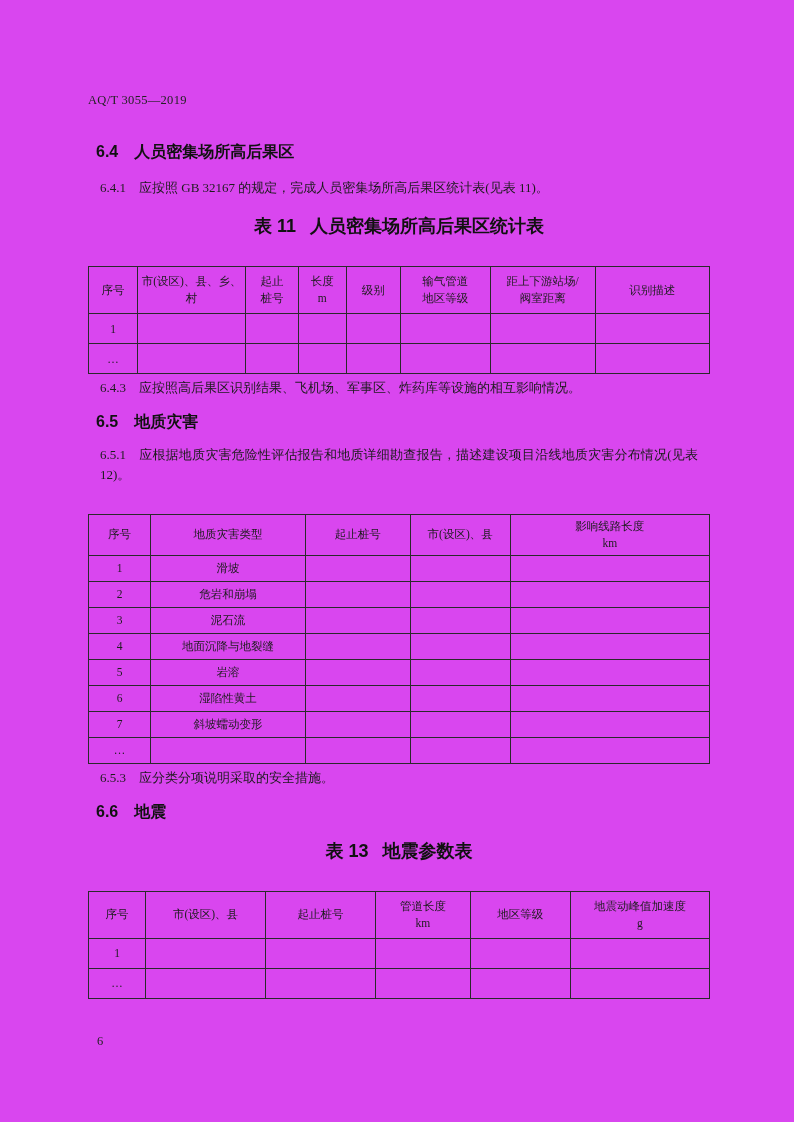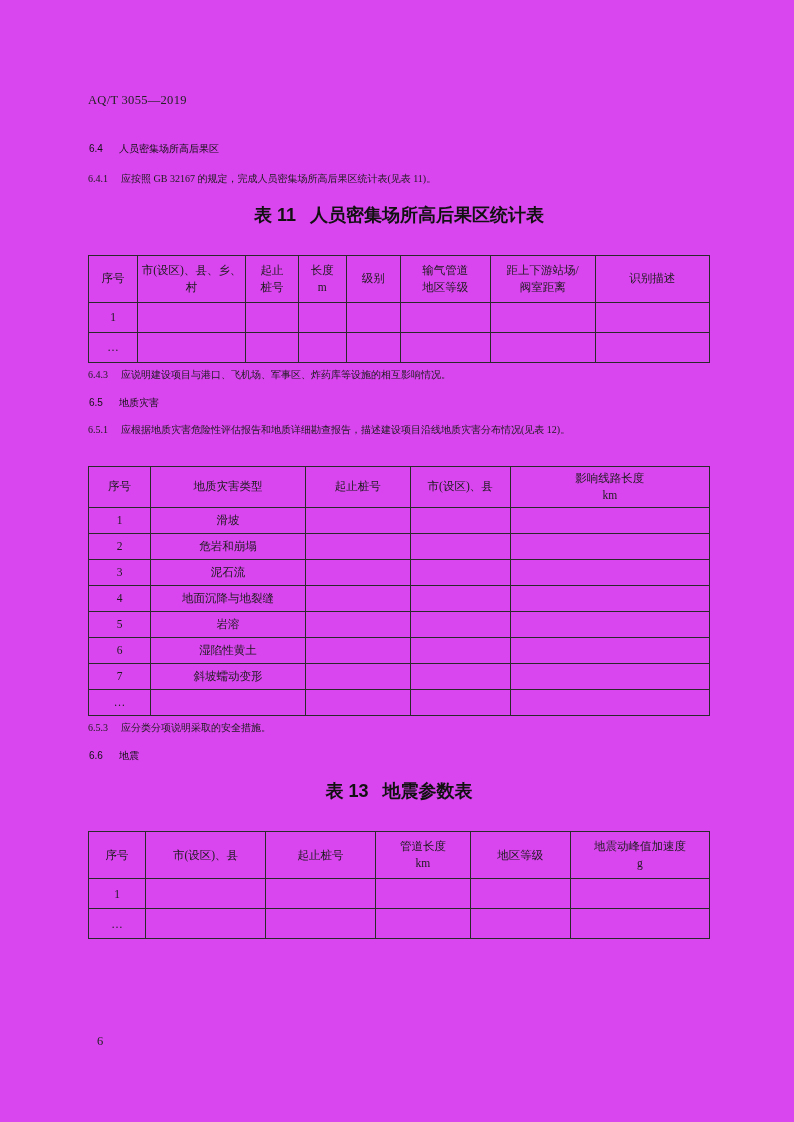--- a/index.html
+++ b/index.html
@@ -17,32 +17,32 @@
     color: #1c1c1c;
     font-family: "Liberation Serif", "DejaVu Serif", serif;
     overflow: hidden;
   }
   .doc-code {
     font-size: 12.5px;
     letter-spacing: 0.3px;
     color: #222;
   }
   .heading {
-    margin: 1px;
+    margin: 8px;
     margin-top: 34px;
     font-family: "Liberation Sans", "DejaVu Sans", sans-serif;
-    font-weight: normal;
-    font-size: 10px;
+    font-weight: bold;
+    font-size: 16px;
     color: #111;
   }
   .h-num { margin-right: 16px; }
   .para {
-    margin: 0;
+    margin: 12px;
     margin-top: 15px;
-    font-size: 10px;
+    font-size: 13px;
     line-height: 1.55;
     text-align: justify;
     color: #1c1c1c;
   }
   .para.tight { margin-top: 4px; }
   .p-num { margin-right: 13px; }
   .tcaption {
     margin: 0;
     margin-top: 16px;
     text-align: center;
@@ -143,21 +143,21 @@
           <td></td>
           <td></td>
           <td></td>
           <td></td>
           <td></td>
         </tr>
       </tbody>
     </table>
 
 
-  <p class="para tight"><span class="p-num">6.4.3</span><span>应说明建设项目与港口、飞机场、军事区、炸药库等设施的相互影响情况。</span></p>
+  <p class="para tight"><span class="p-num">6.4.3</span><span>应按照高后果区识别结果、飞机场、军事区、炸药库等设施的相互影响情况。</span></p>
 
   <p class="heading hmargin"><span class="h-num">6.5</span><span>地质灾害</span></p>
 
   <p class="para pmargin"><span class="p-num">6.5.1</span><span>应根据地质灾害危险性评估报告和地质详细勘查报告，描述建设项目沿线地质灾害分布情况(见表 12)。</span></p>
 
 
   <table class="tbl tbl12">
       <colgroup>
         <col style="width: 10%;">
         <col style="width: 24.9%;">

